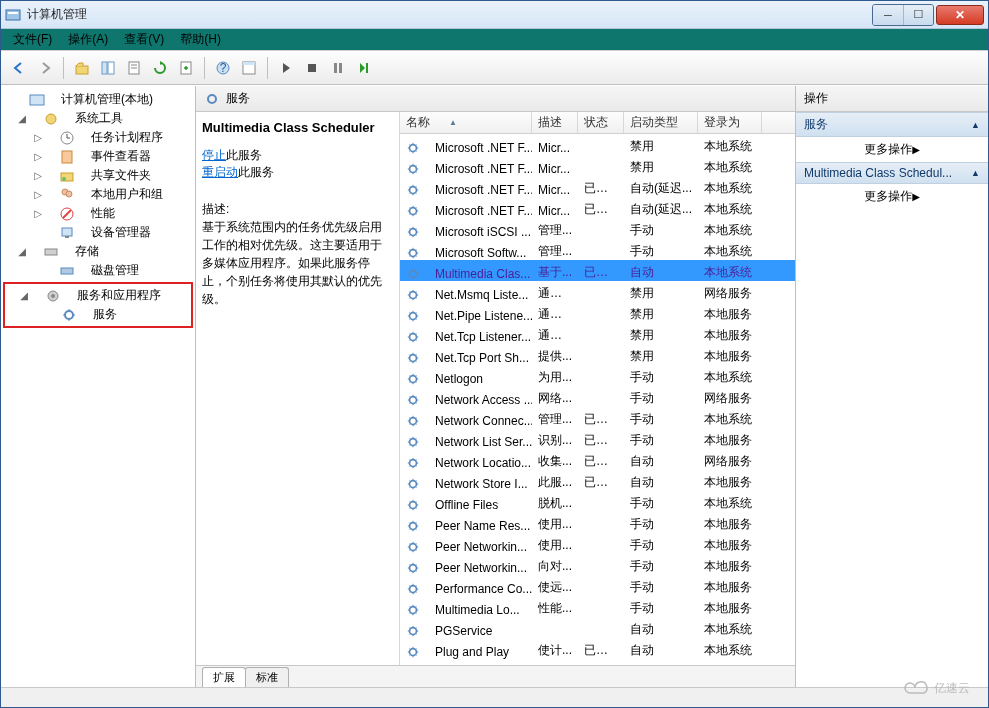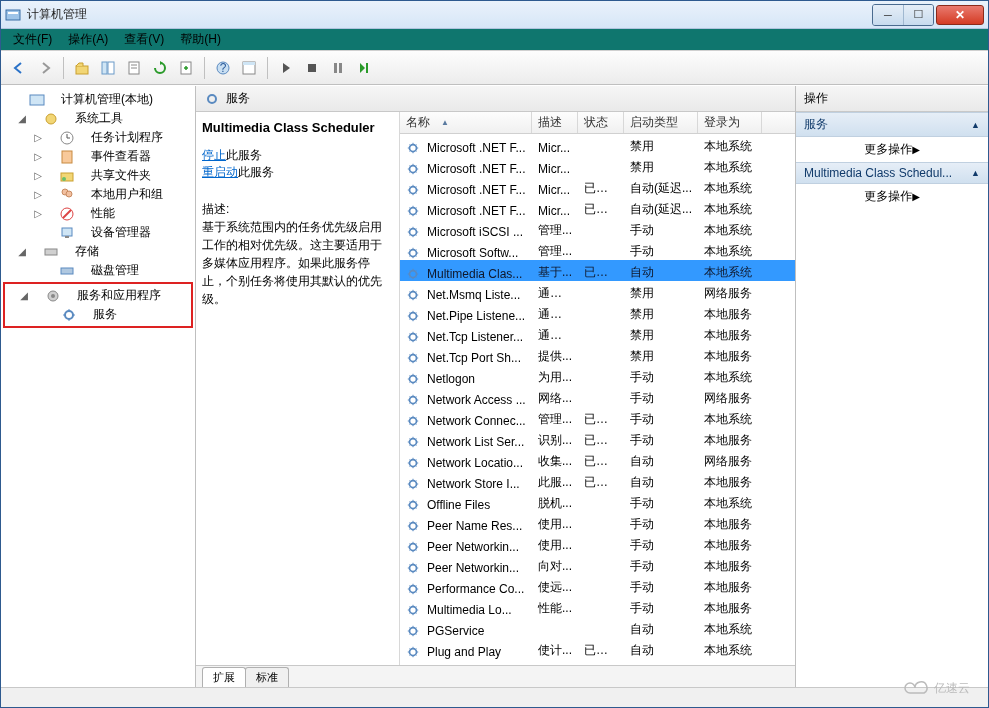--- a/index.html
+++ b/index.html
@@ -33,23 +33,23 @@
 .detail-title { font-weight:bold; font-size:13px; margin-bottom:12px; }
 .link { color:#0066cc; text-decoration:underline; cursor:pointer; }
 .detail-desc-label { margin-top:20px; }
 .detail-desc { line-height:1.5; }
 .list-pane { flex:1; display:flex; flex-direction:column; min-width:0; }
 .list-header { height:22px; background:linear-gradient(#fdfdfd,#f0f0f0); border-bottom:1px solid #d0d0d0; display:flex; align-items:center; }
 .col-h { border-right:1px solid #d8d8d8; padding:0 6px; height:100%; display:flex; align-items:center; cursor:pointer; color:#333; position:relative; }
 .col-h .sort-arrow { margin-left:4px; font-size:8px; color:#5a7aa0; }
 .list-body { flex:1; overflow-y:auto; overflow-x:hidden; }
 .row { display:flex; height:21px; align-items:flex-end; cursor:default; }
-.row.selected { background:#3399ff; color:#0f172a; }
+.row.selected { background:#3399ff; color:#4c1d95; }
 .cell { padding:0 6px; white-space:nowrap; overflow:hidden; text-overflow:ellipsis; }
-.c-name { width:132px; display:flex; align-items:center; gap:7px; }
+.c-name { width:132px; display:flex; align-items:center; gap:15px; }
 .c-desc { width:46px; }
 .c-stat { width:46px; }
 .c-start { width:74px; }
 .c-logon { width:64px; }
 .svc-ico { width:14px; height:14px; flex-shrink:0; }
 .tabs-bottom { height:22px; border-top:1px solid #c8c8c8; background:#f4f4f4; display:flex; align-items:flex-end; padding-left:6px; }
 .tab { padding:2px 10px; border:1px solid #b0b0b0; border-bottom:none; background:#fff; margin-right:-1px; cursor:pointer; border-radius:3px 3px 0 0; font-size:11px; }
 .tab:not(.active){ background:#f0f0f0; margin-top:2px; }
 .right-pane { width:192px; background:#fff; display:flex; flex-direction:column; }
 .right-header { height:26px; background:linear-gradient(#f6f6f6,#e9e9e9); border-bottom:1px solid #c8c8c8; display:flex; align-items:center; padding:0 8px; font-weight:normal; }

